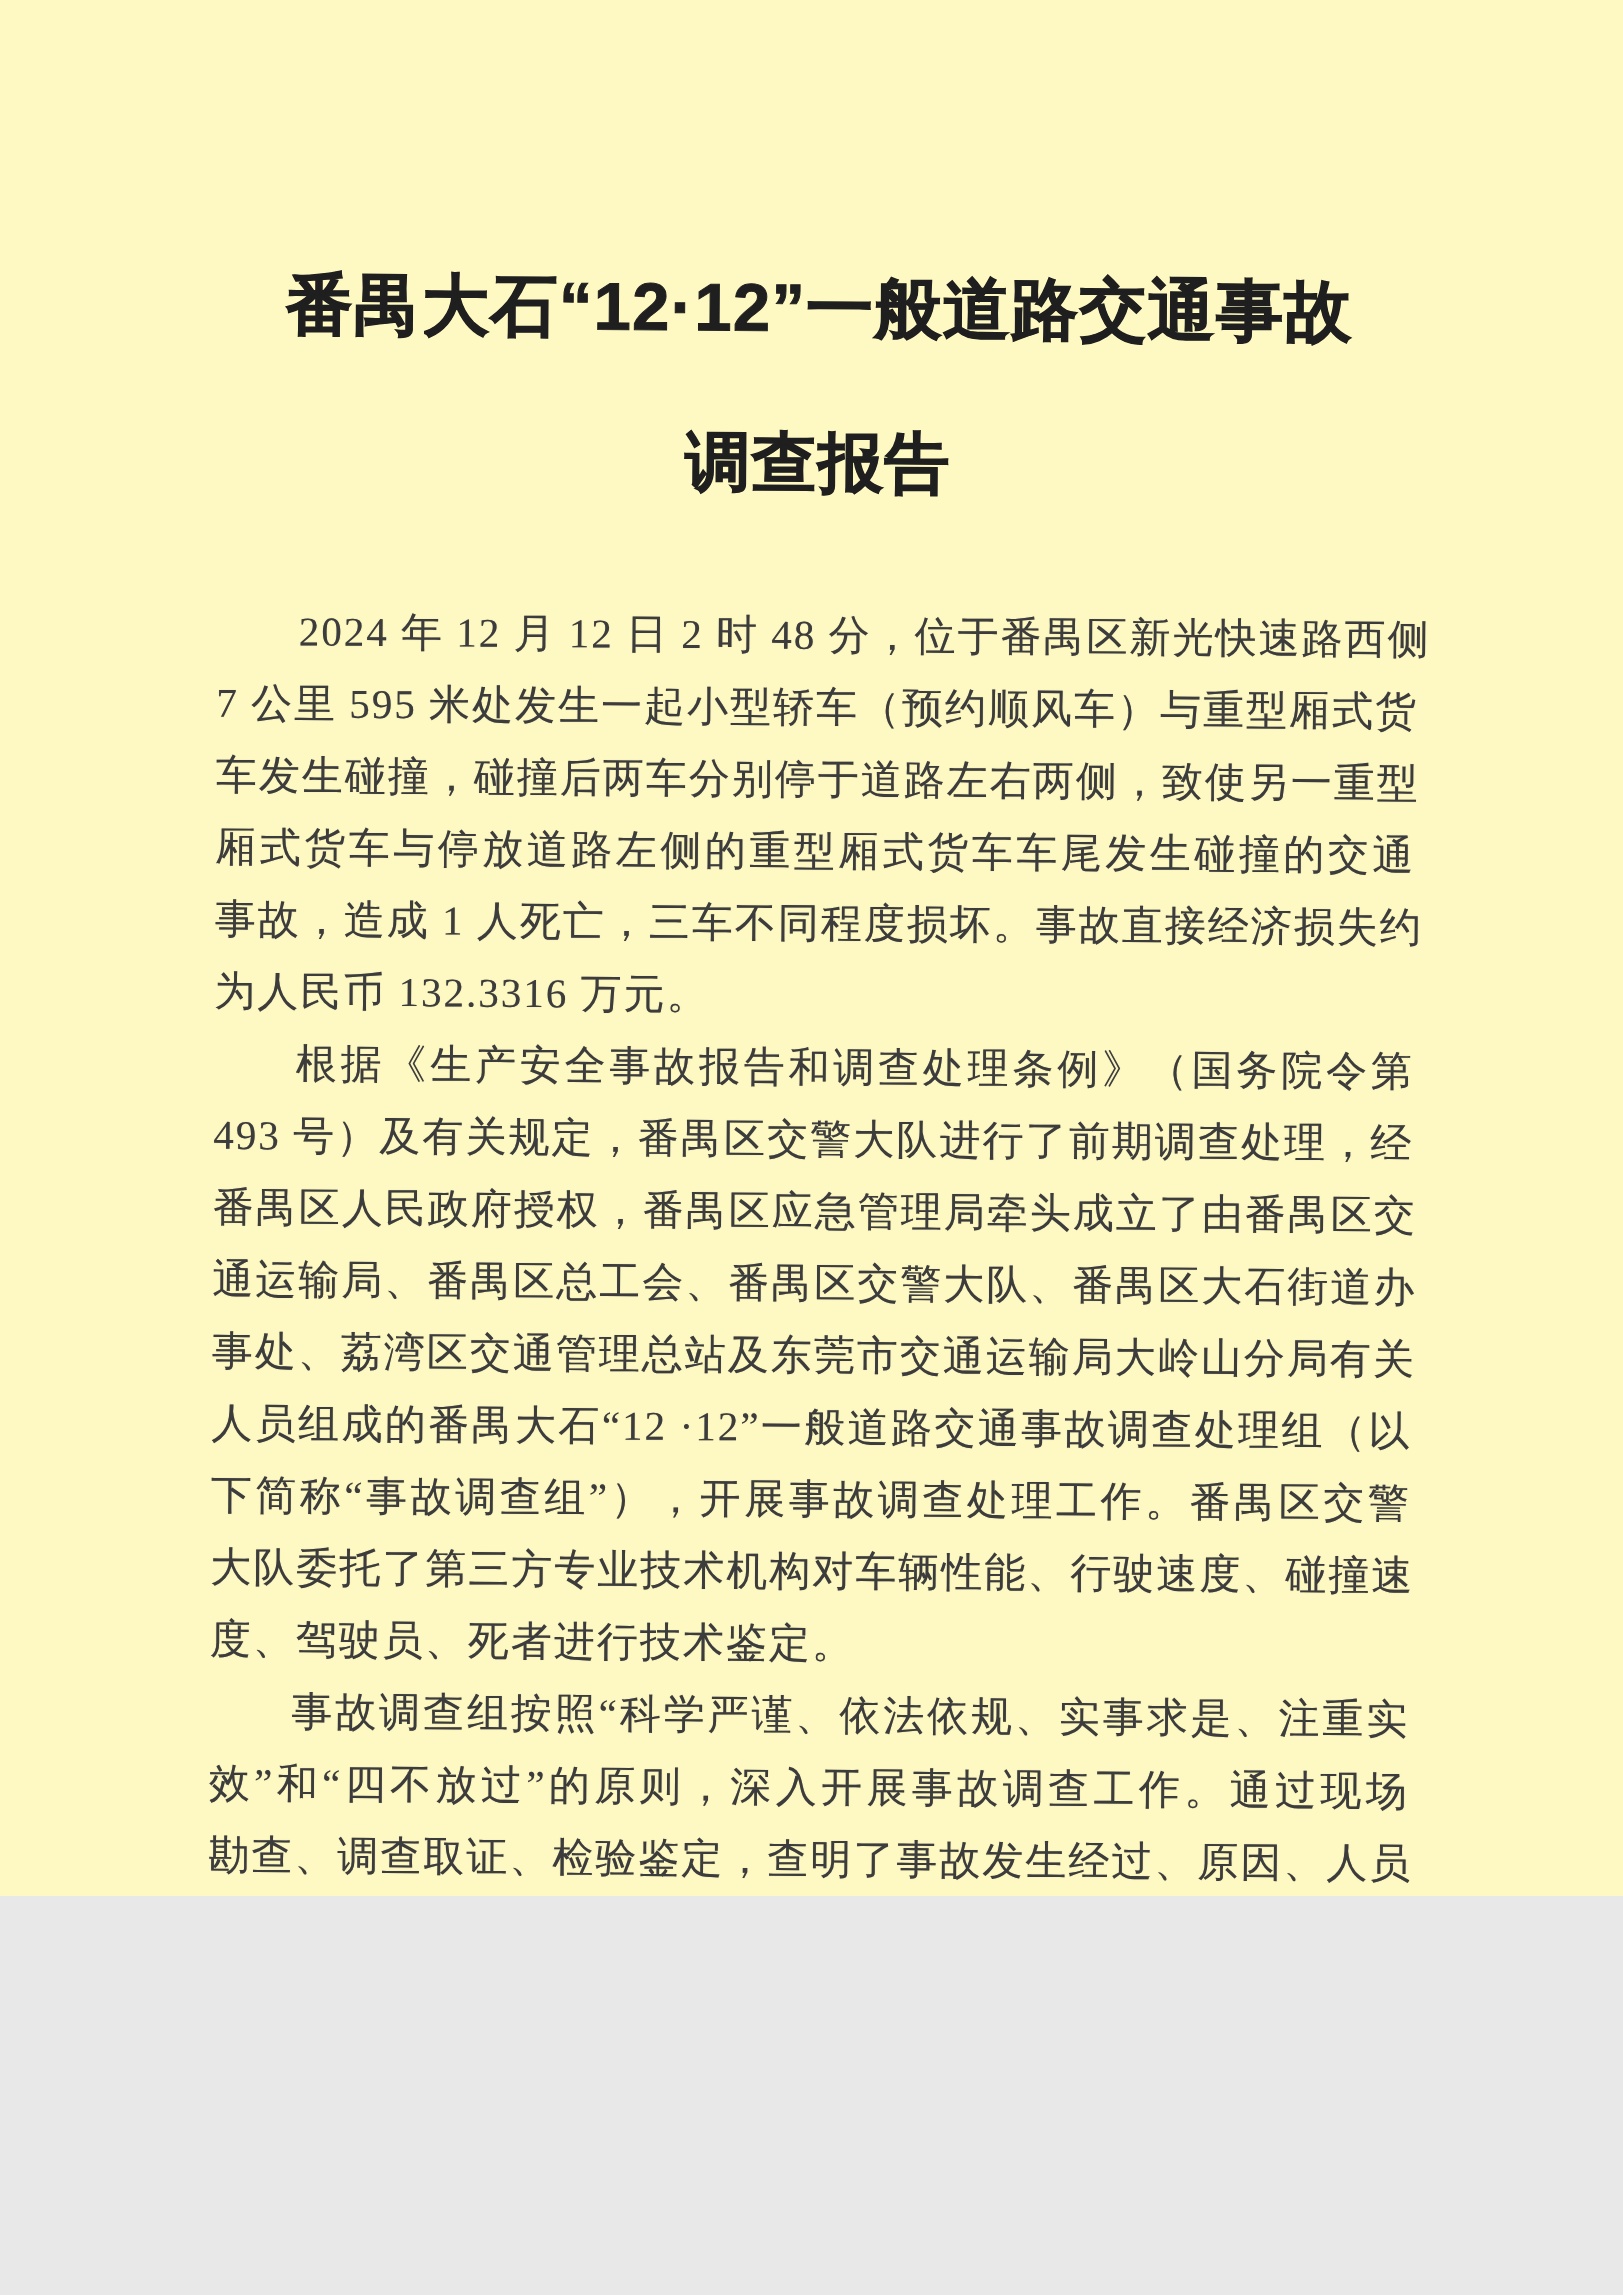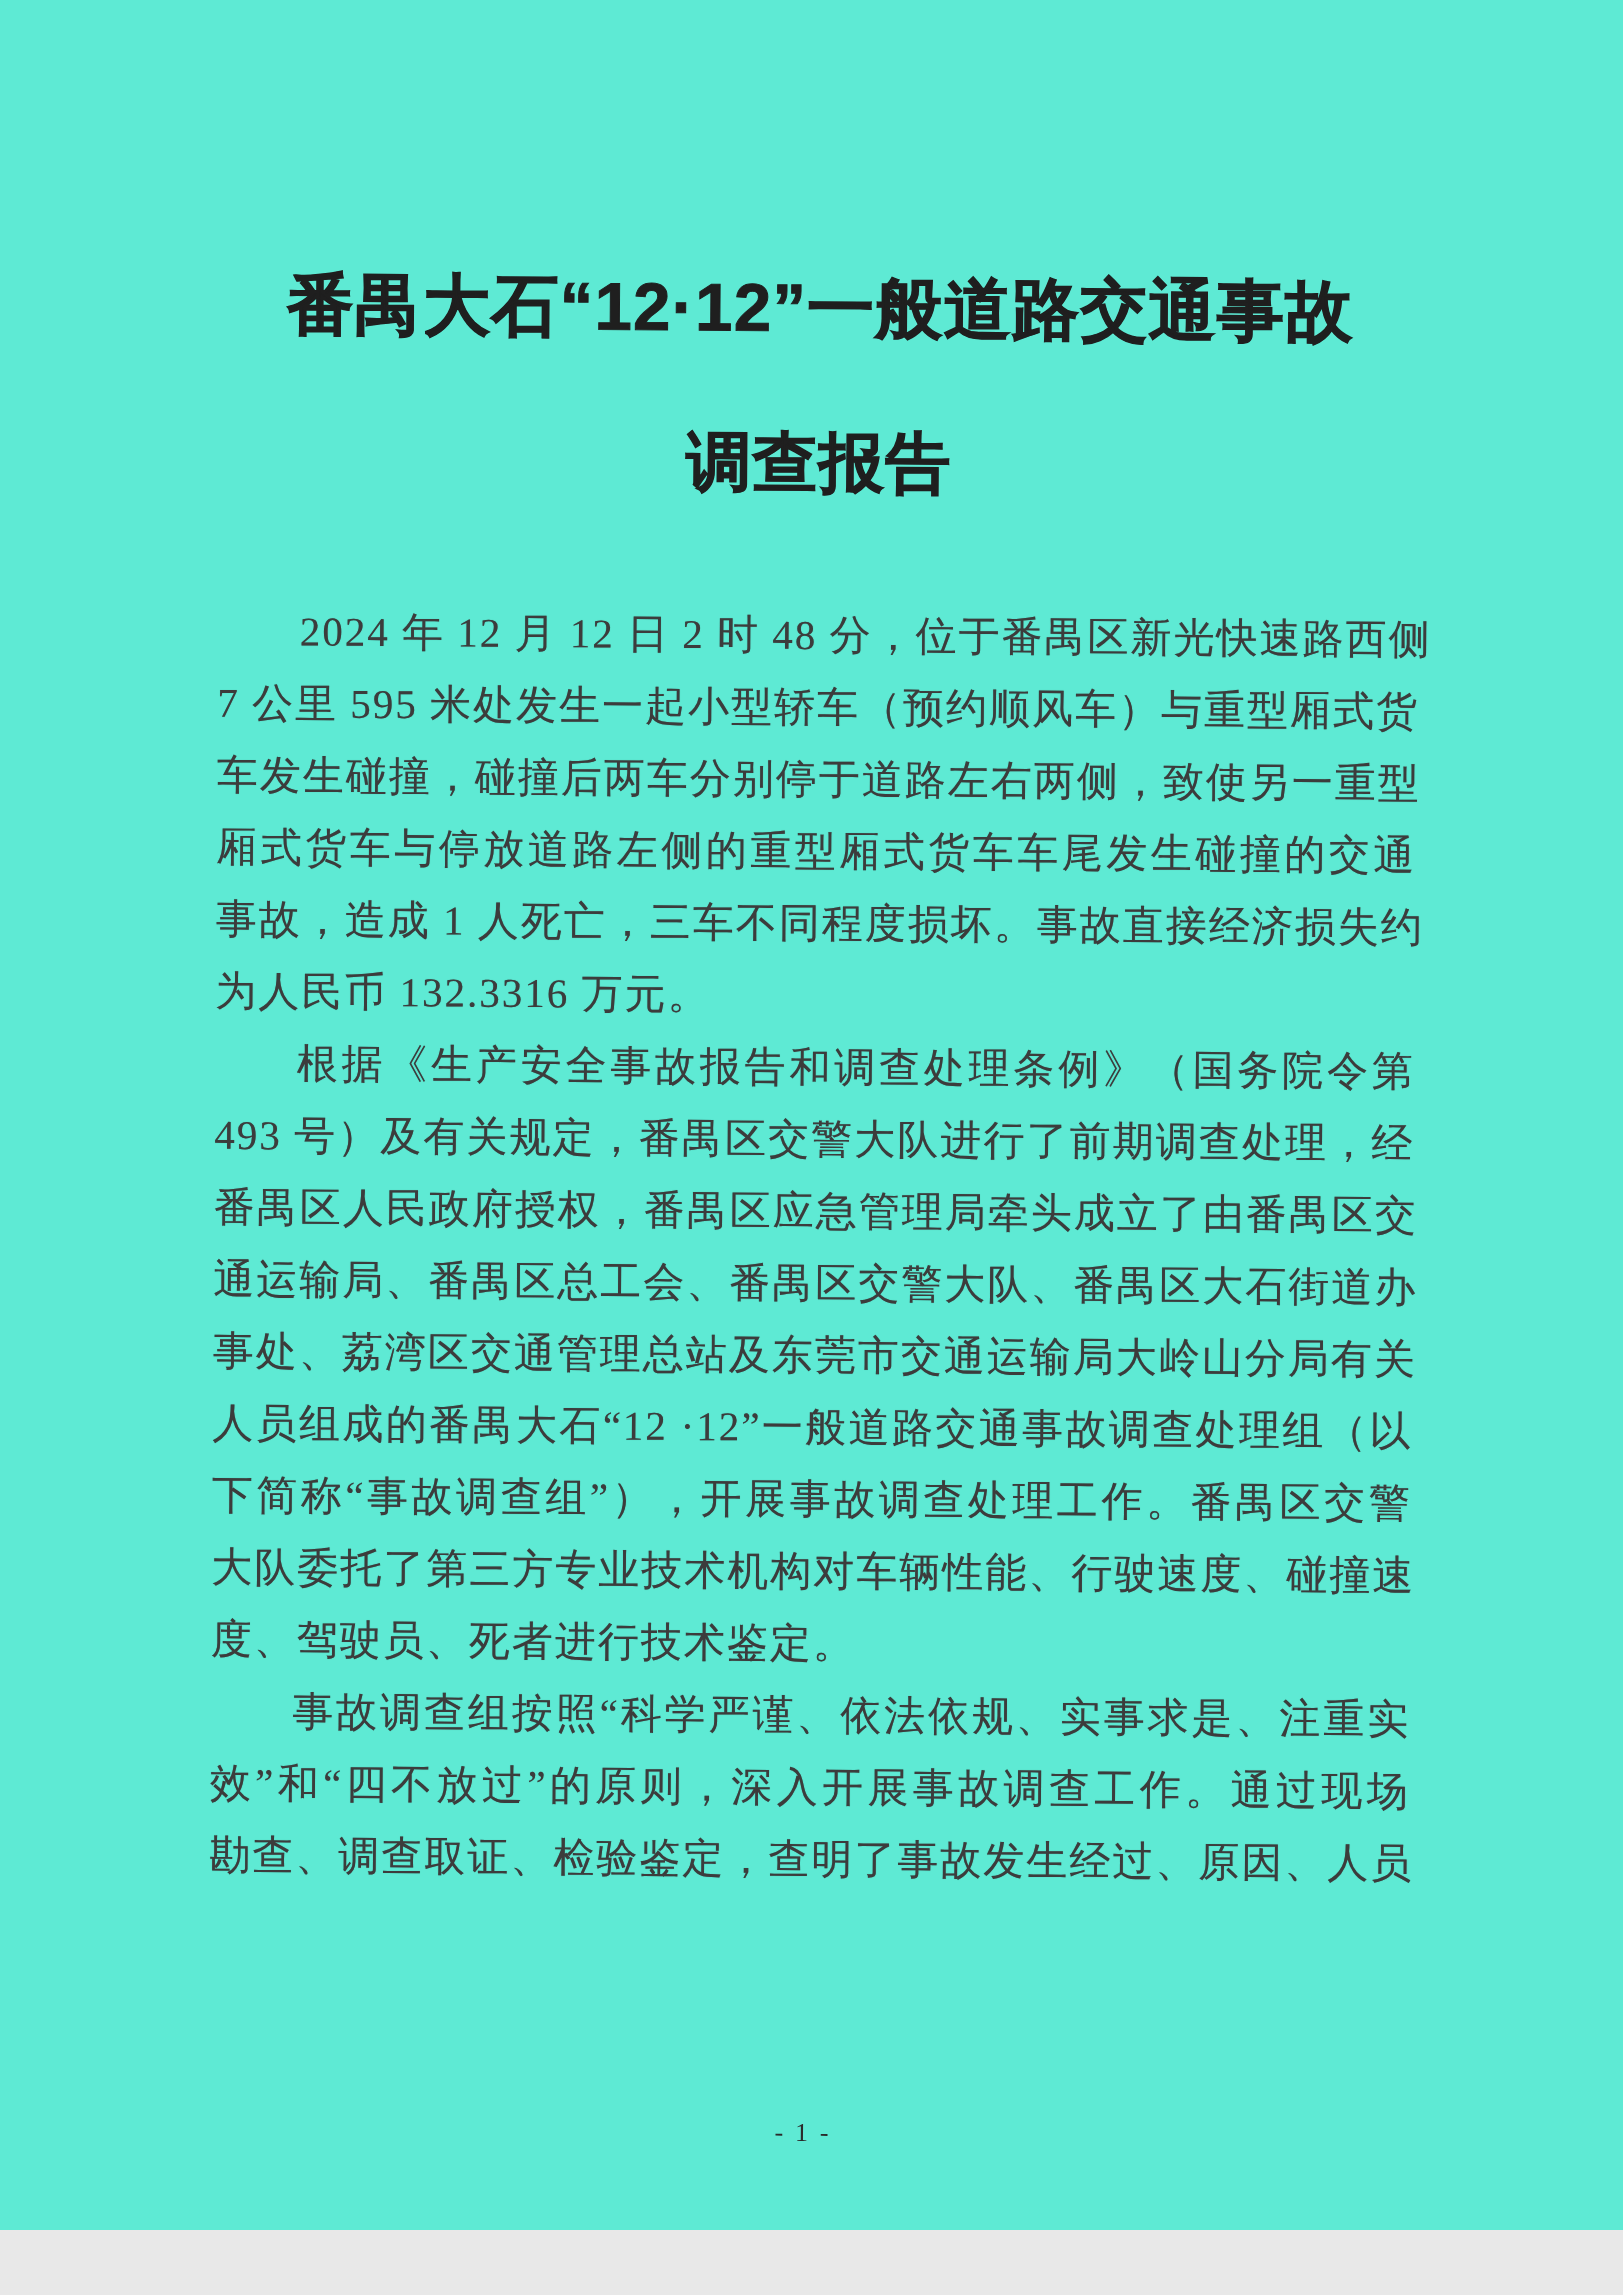--- a/index.html
+++ b/index.html
@@ -3,22 +3,22 @@
 <meta charset="utf-8">
 <style>
   html, body {
     margin: 0;
     padding: 0;
     background: #e8e8e8;
   }
   .page {
     position: relative;
     width: 1623px;
-    height: 2230px;
-    background: #5eead4;
+    height: 1896px;
+    background: #fef9c3;
     overflow: hidden;
     font-family: "Liberation Serif", "DejaVu Serif", serif;
   }
   .scan-skew {
     position: absolute;
     left: 0; top: 0; right: 0; bottom: 0;
     transform: rotate(0.4deg);
     transform-origin: 50% 40%;
   }
   .doc-title {

